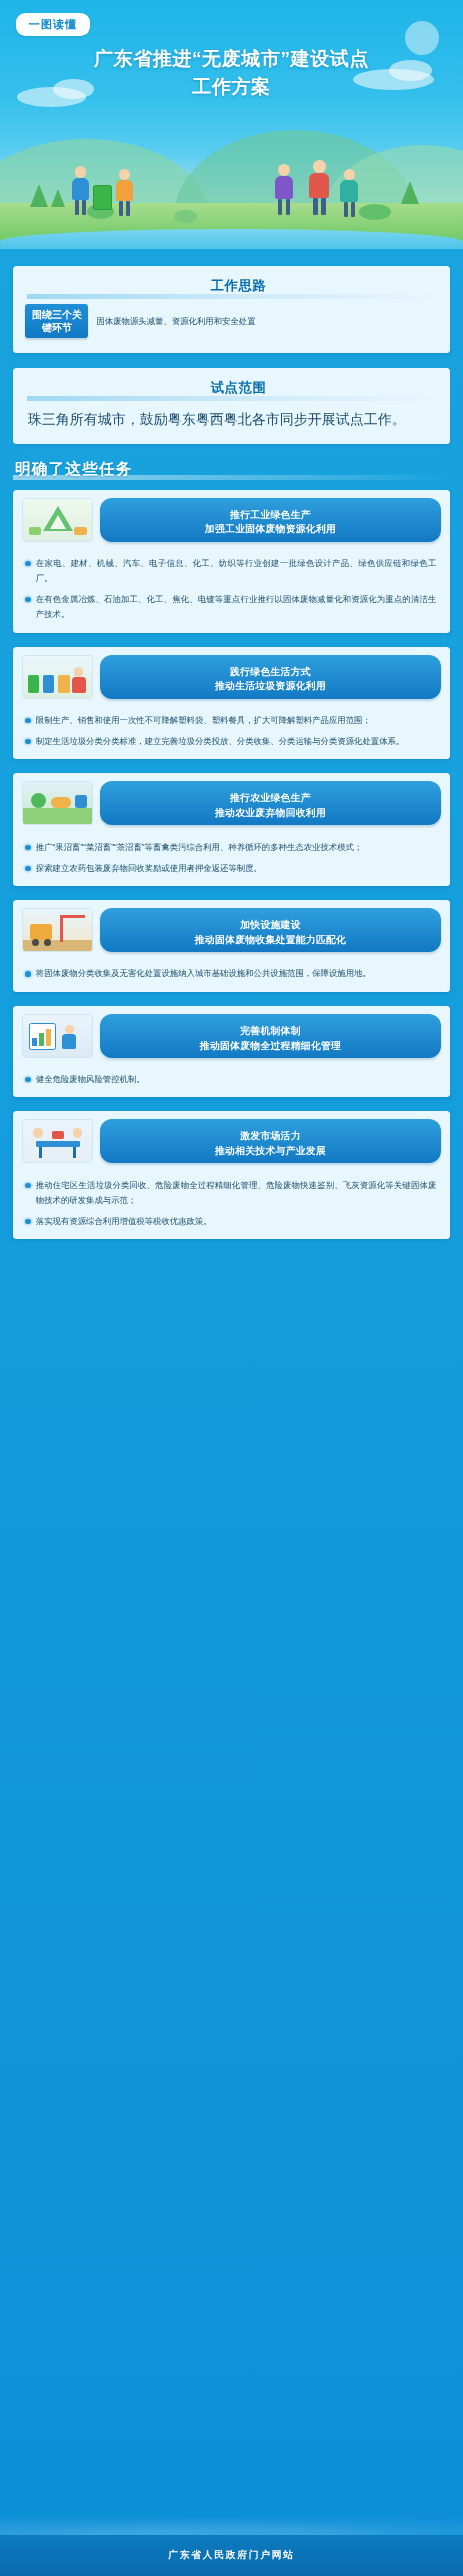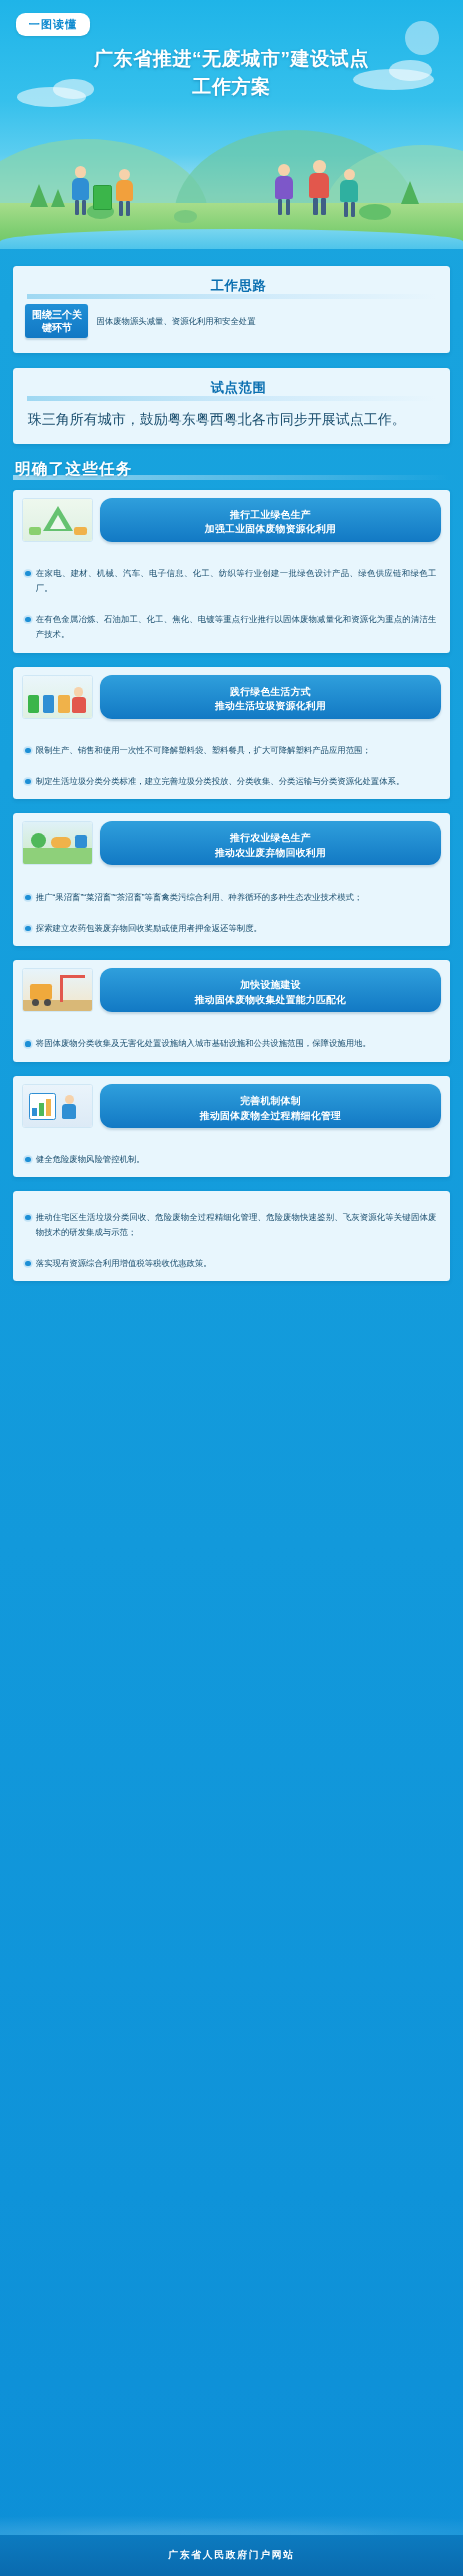--- a/index.html
+++ b/index.html
@@ -247,21 +247,21 @@
     box-sizing: border-box;
     letter-spacing: 0.3px;
     box-shadow: 0 1.2px 2.3px rgba(0,60,100,0.18);
   }
   .task-points {
     padding: 2.3px 14px 0 12.7px;
   }
   .task-point {
     position: relative;
     padding-left: 10.4px;
-    margin-top: 16px;
+    margin-top: 6px;
     color: #1a4e6e;
     font-size: 8.4px;
     line-height: 1.8;
     text-align: justify;
   }
   .task-point:before {
     content: "";
     position: absolute;
     left: 0;
     top: 5.2px;
@@ -492,20 +492,35 @@
         <span>完善机制体制</span>
         <span>推动固体废物全过程精细化管理</span>
       </div>
     </div>
     <div class="task-points">
       <div class="task-point">健全危险废物风险管控机制。</div>
     </div>
   </div>
 
   <div class="task">
+    <div class="task-head">
+      <div class="task-illus">
+        <div class="ill-shape" style="left:0;top:0;width:100%;height:100%;background:linear-gradient(180deg,#eaf4fb 0%,#e6eef6 100%);"></div>
+        <div class="ill-shape" style="left:12.7px; top:21px; width:44px; height:5.8px; background:#2f8fd4; border-radius:1.2px;"></div>
+        <div class="ill-shape" style="left:16px; top:27px; width:3.5px; height:10.4px; background:#1a6fae;"></div>
+        <div class="ill-shape" style="left:50px; top:27px; width:3.5px; height:10.4px; background:#1a6fae;"></div>
+        <div class="ill-shape" style="left:10.4px; top:8px; width:9.3px; height:9.3px; border-radius:50%; background:#f6d2ab;"></div>
+        <div class="ill-shape" style="left:50px; top:8px; width:9.3px; height:9.3px; border-radius:50%; background:#f6d2ab;"></div>
+        <div class="ill-shape" style="left:29px; top:10.4px; width:11.6px; height:8px; background:#e2574c; border-radius:1.7px;"></div>
+      </div>
+      <div class="task-label">
+        <span>激发市场活力</span>
+        <span>推动相关技术与产业发展</span>
+      </div>
+    </div>
     <div class="task-points">
       <div class="task-point">推动住宅区生活垃圾分类回收、危险废物全过程精细化管理、危险废物快速鉴别、飞灰资源化等关键固体废物技术的研发集成与示范；</div>
       <div class="task-point">落实现有资源综合利用增值税等税收优惠政策。</div>
     </div>
   </div>
 
   <div class="spacer-bottom"></div>
 
   <div class="footer-wave"></div>
   <div class="footer">

